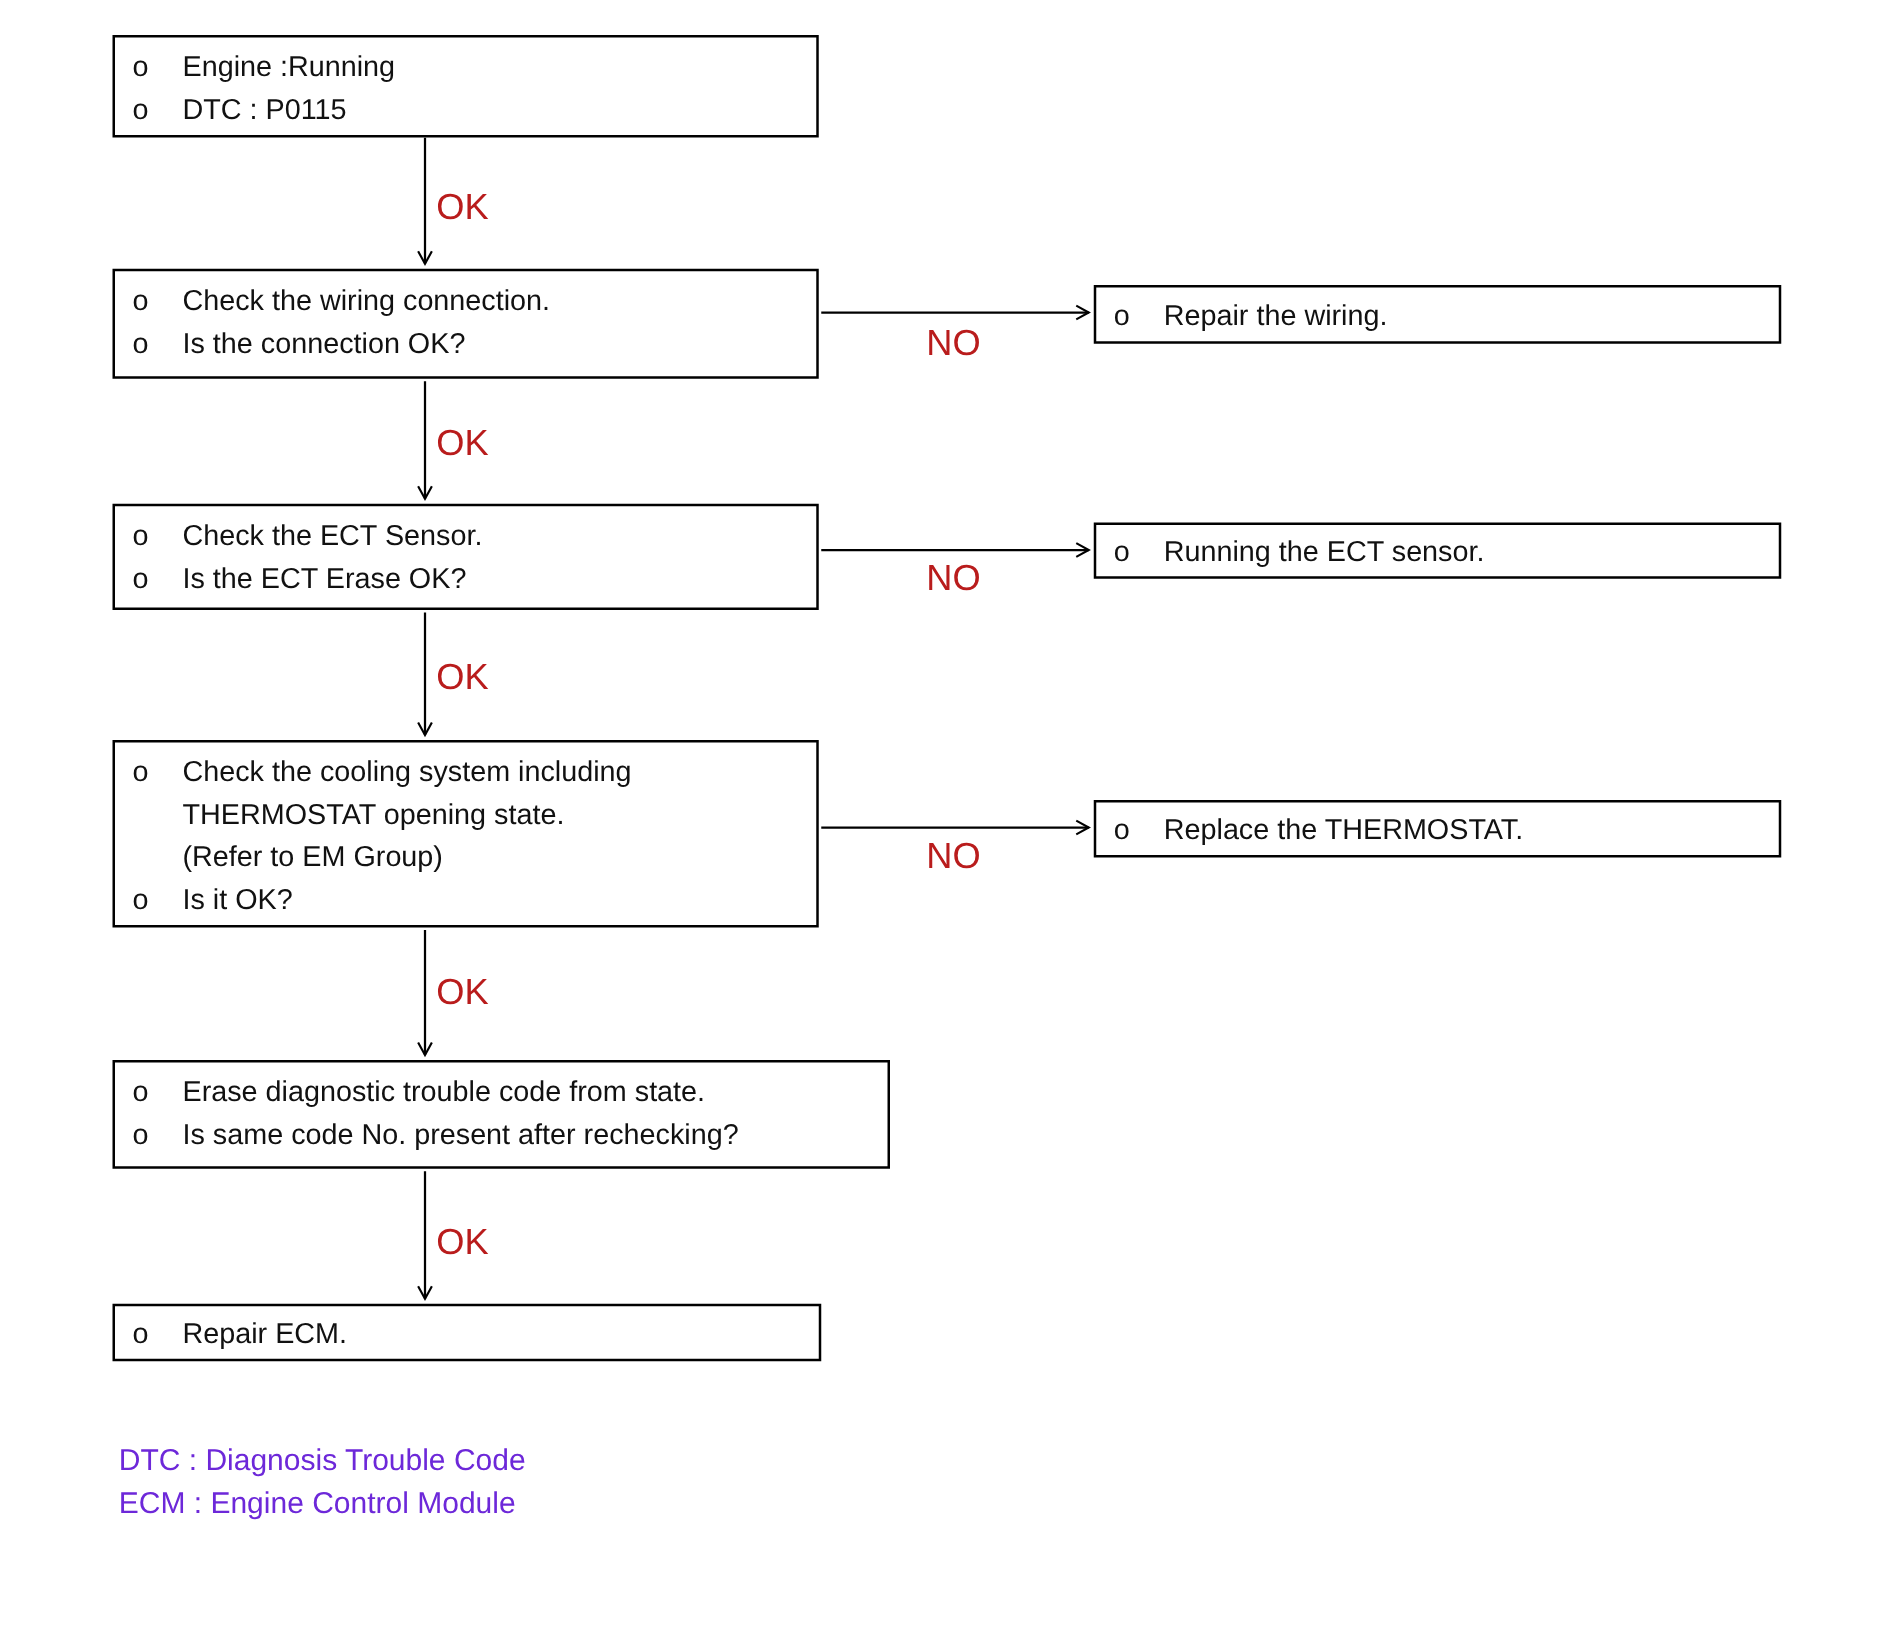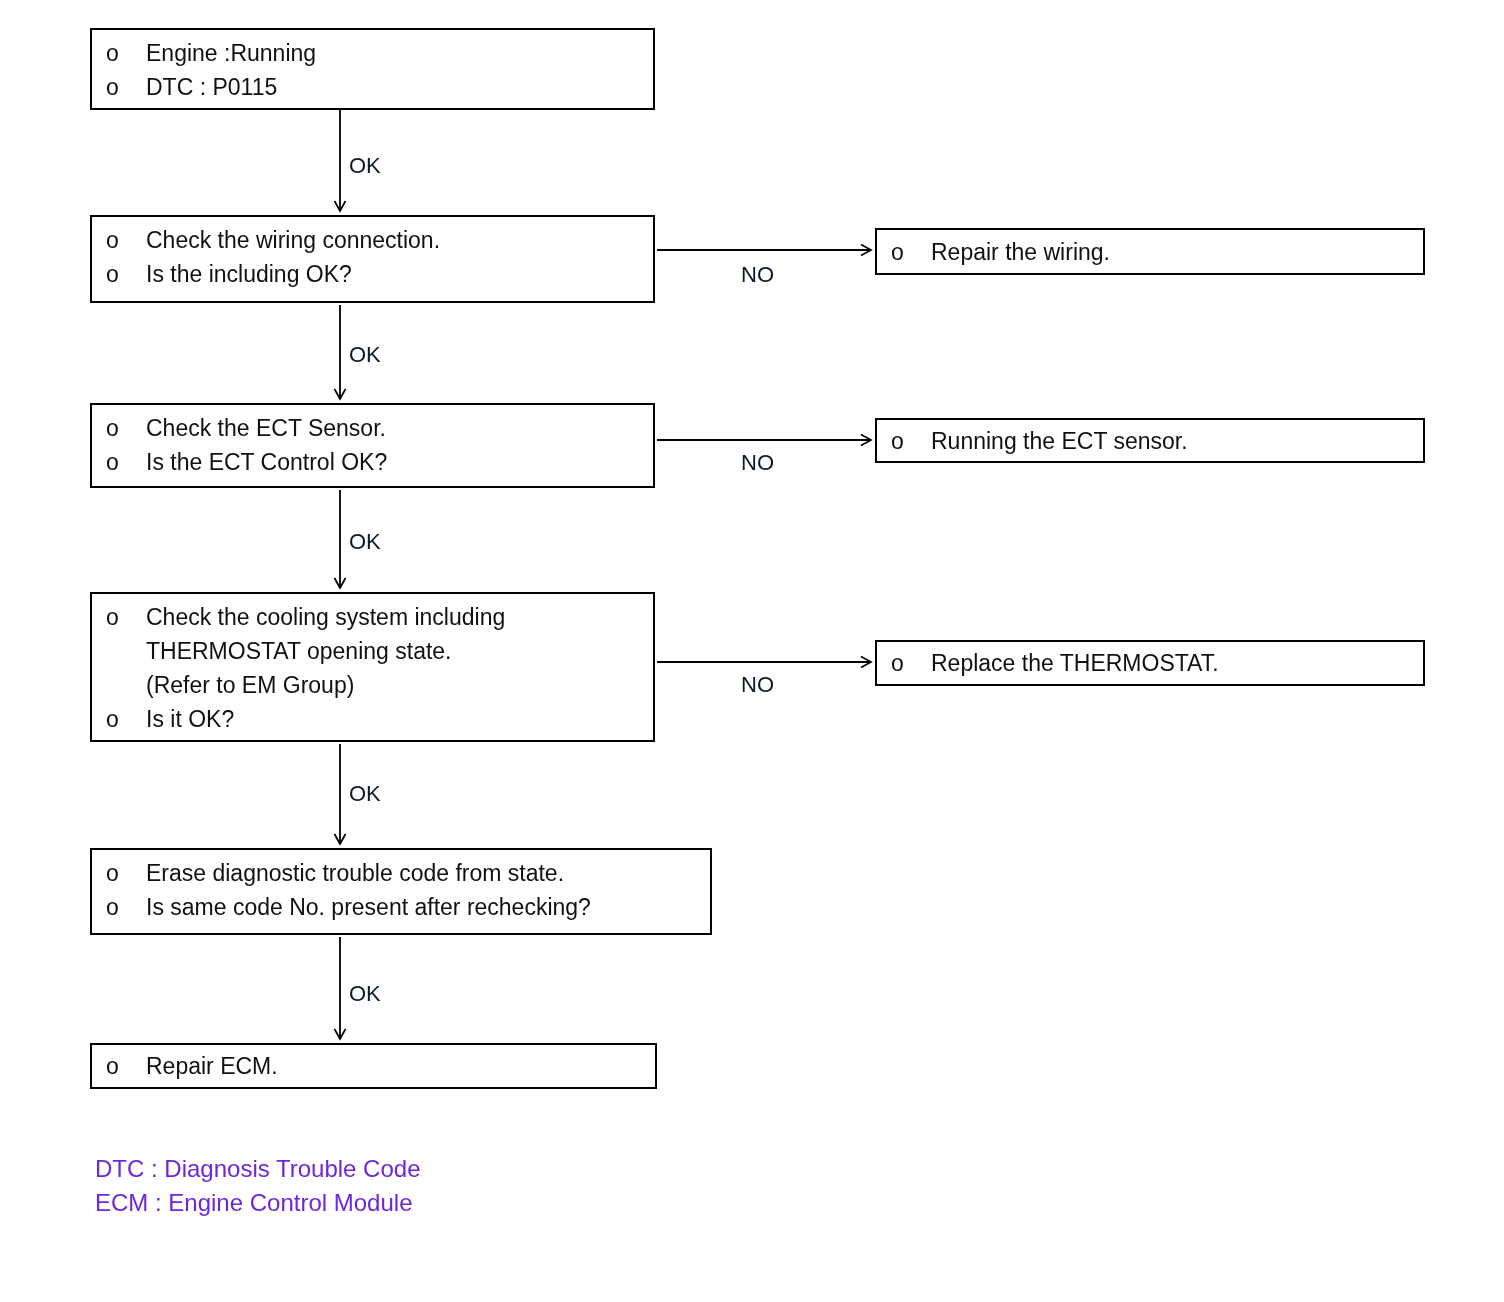--- a/index.html
+++ b/index.html
@@ -29,23 +29,23 @@
   }
   .row { display: flex; }
   .bullet {
     flex: 0 0 42px;
     width: 42px;
     padding-left: 2px;
   }
   .txt { flex: 1 1 auto; white-space: nowrap; }
   .flow-label {
     position: absolute;
-    font-size: 22px;
+    font-size: 29px;
     line-height: 28px;
-    color: #0f172a;
+    color: #b91c1c;
   }
   .legend {
     position: absolute;
     left: 95px;
     top: 1152px;
     font-size: 24px;
     line-height: 33.5px;
     color: #6d28d9;
   }
   svg.arrows {
@@ -87,39 +87,39 @@
     </div>
   </div>
 
   <div class="node" style="left:90px; top:215px; width:565px; height:88px;">
     <div class="row">
       <span class="bullet">o</span>
       <span class="txt">Check the wiring connection.</span>
     </div>
     <div class="row">
       <span class="bullet">o</span>
-      <span class="txt">Is the including OK?</span>
+      <span class="txt">Is the connection OK?</span>
     </div>
   </div>
 
   <div class="node single" style="left:875px; top:228px; width:550px; height:47px;">
     <div class="row" style="width:100%;">
       <span class="bullet">o</span>
       <span class="txt">Repair the wiring.</span>
     </div>
   </div>
 
   <div class="node" style="left:90px; top:403px; width:565px; height:85px;">
     <div class="row">
       <span class="bullet">o</span>
       <span class="txt">Check the ECT Sensor.</span>
     </div>
     <div class="row">
       <span class="bullet">o</span>
-      <span class="txt">Is the ECT Control OK?</span>
+      <span class="txt">Is the ECT Erase OK?</span>
     </div>
   </div>
 
   <div class="node single" style="left:875px; top:418px; width:550px; height:45px;">
     <div class="row" style="width:100%;">
       <span class="bullet">o</span>
       <span class="txt">Running the ECT sensor.</span>
     </div>
   </div>
 

